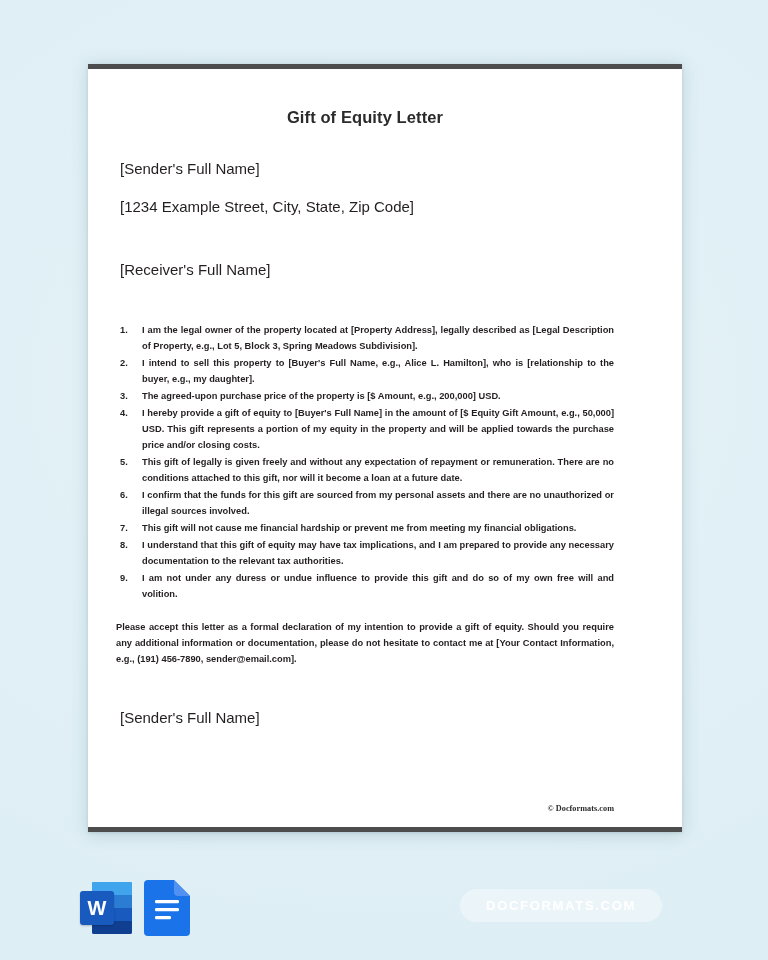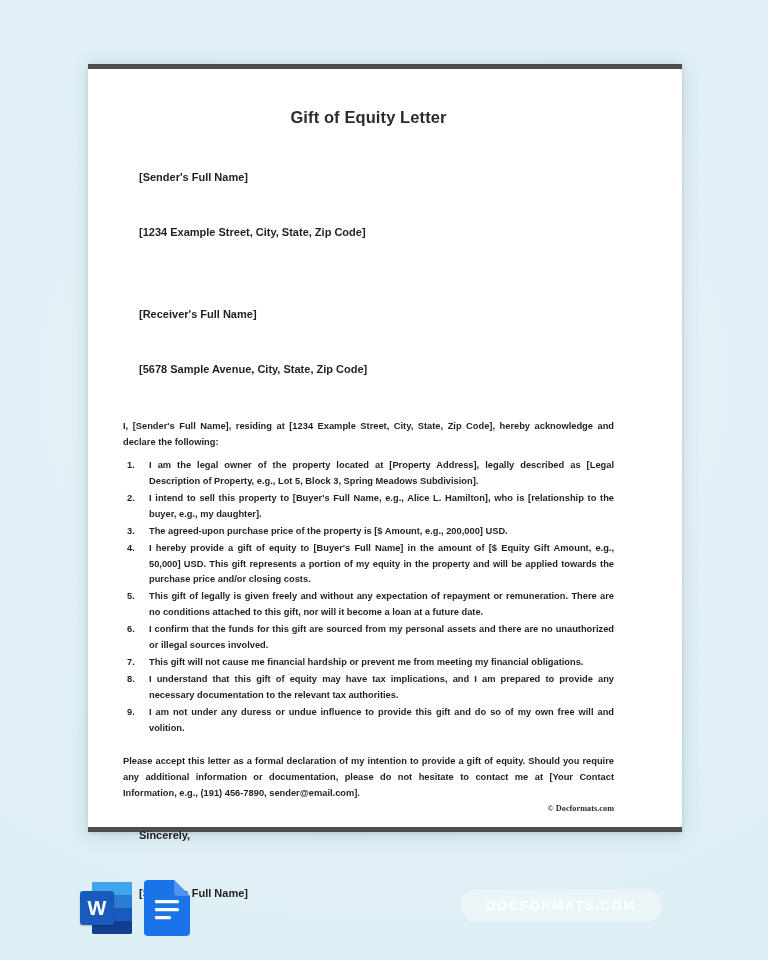--- a/index.html
+++ b/index.html
@@ -53,40 +53,40 @@
     height: 5px;
     background: #4d4d4d;
   }
 
   .doc {
     position: absolute;
     left: 0;
     top: 5px;
     right: 0;
     bottom: 5px;
-    padding: 24px 68px 14px 35px;
+    padding: 24px 68px 14px 28px;
     color: #231f20;
   }
 
   .doc-title {
     text-align: center;
     font-size: 16.5px;
     font-weight: bold;
     letter-spacing: 0.1px;
     color: #2b2b2b;
     margin: 14px 0 0 0;
     line-height: 1.3;
   }
 
   .line {
-    font-size: 11px;
-    font-weight: bold;
+    font-size: 15px;
+    font-weight: normal;
     line-height: 1.55;
     color: #231f20;
-    margin: 16px;
+    margin: 4px;
   }
   .gap-lg { height: 25px; }
   .gap-md { height: 16px; }
   .gap-sm { height: 9px; }
   .gap-xs { height: 6px; }
 
   .para {
     font-size: 9.3px;
     font-weight: bold;
     line-height: 1.72;
@@ -242,48 +242,45 @@
     <div class="gap-xs"></div>
     <p class="line">[1234 Example Street, City, State, Zip Code]</p>
 
     <div class="gap-md"></div>
 
 
     <div class="gap-md"></div>
 
     <p class="line">[Receiver's Full Name]</p>
     <div class="gap-xs"></div>
-    <p class="line">[5678 Sample Avenue, City, State, Zip Code]</p>
 
     <div class="gap-md"></div>
 
 
     <div class="gap-sm"></div>
 
-    <p class="para">I, [Sender's Full Name], residing at [1234 Example Street, City, State, Zip Code], hereby acknowledge and declare the following:</p>
 
     <ol class="claims">
       <li>I am the legal owner of the property located at [Property Address], legally described as [Legal Description of Property, e.g., Lot 5, Block 3, Spring Meadows Subdivision].</li>
       <li>I intend to sell this property to [Buyer's Full Name, e.g., Alice L. Hamilton], who is [relationship to the buyer, e.g., my daughter].</li>
       <li>The agreed-upon purchase price of the property is [$ Amount, e.g., 200,000] USD.</li>
       <li>I hereby provide a gift of equity to [Buyer's Full Name] in the amount of [$ Equity Gift Amount, e.g., 50,000] USD. This gift represents a portion of my equity in the property and will be applied towards the purchase price and/or closing costs.</li>
       <li>This gift of legally is given freely and without any expectation of repayment or remuneration. There are no conditions attached to this gift, nor will it become a loan at a future date.</li>
       <li>I confirm that the funds for this gift are sourced from my personal assets and there are no unauthorized or illegal sources involved.</li>
       <li>This gift will not cause me financial hardship or prevent me from meeting my financial obligations.</li>
       <li>I understand that this gift of equity may have tax implications, and I am prepared to provide any necessary documentation to the relevant tax authorities.</li>
       <li>I am not under any duress or undue influence to provide this gift and do so of my own free will and volition.</li>
     </ol>
 
     <div class="gap-md"></div>
 
     <p class="para">Please accept this letter as a formal declaration of my intention to provide a gift of equity. Should you require any additional information or documentation, please do not hesitate to contact me at [Your Contact Information, e.g., (191) 456-7890, sender@email.com].</p>
 
     <div class="gap-lg"></div>
 
-    <p class="line signoff">Sincerely,</p>
     <div class="gap-sm"></div>
     <p class="line">[Sender's Full Name]</p>
     <div class="gap-sm"></div>
 
   </div>
 
   <div class="copyright">© Docformats.com</div>
 </div>
 
 <div class="bottom-bar">

